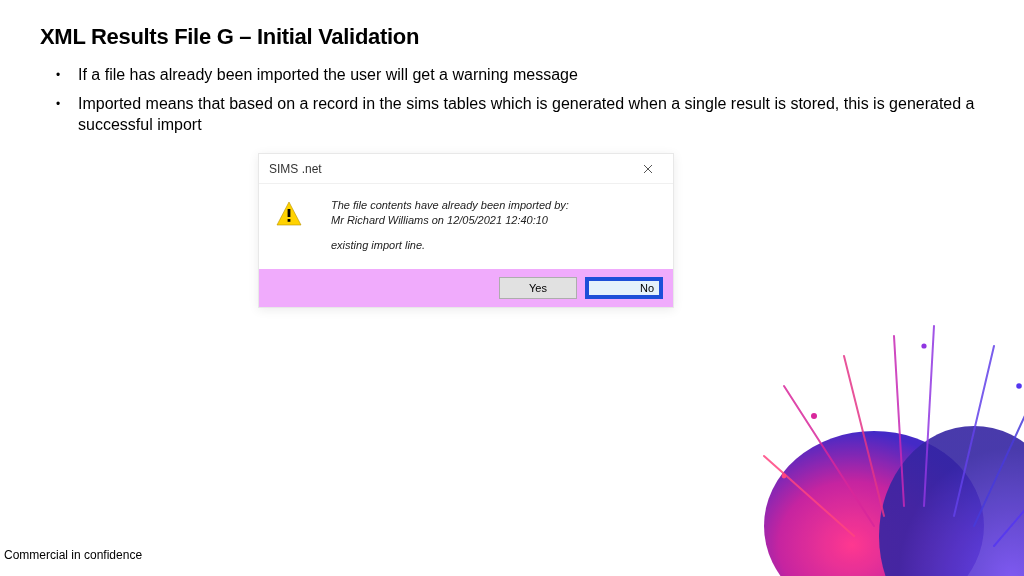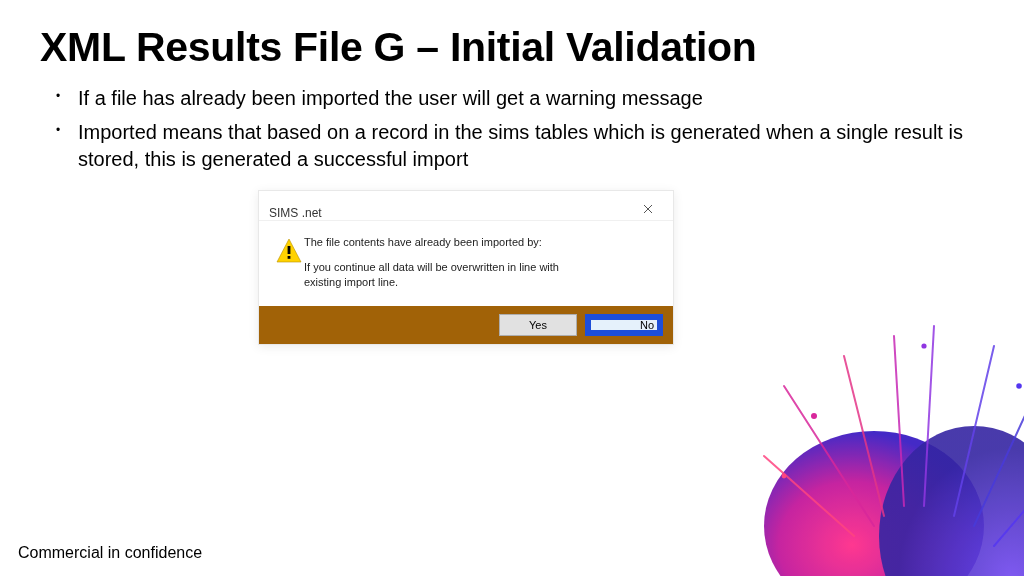--- a/index.html
+++ b/index.html
@@ -8,34 +8,34 @@
     height: 576px;
     font-family: Arial, Helvetica, sans-serif;
     background: #ffffff;
     position: relative;
     overflow: hidden;
   }
   .slide {
     padding: 24px 40px 0 40px;
   }
   .title {
-    font-size: 41px;
+    font-size: 22px;
     font-weight: 700;
     color: #000;
     margin-bottom: 14px;
     letter-spacing: -0.3px;
   }
   ul.bullets {
     list-style: none;
     padding-left: 16px;
   }
   ul.bullets li {
     position: relative;
     padding-left: 22px;
-    font-size: 20px;
+    font-size: 16px;
     line-height: 1.32;
     color: #000;
     margin-bottom: 8px;
   }
   ul.bullets li::before {
     content: "•";
     position: absolute;
     left: 0;
     top: 4px;
     font-size: 12px;
@@ -47,21 +47,21 @@
   }
   .dialog {
     width: 100%;
     background: #ffffff;
     border: 1px solid #e8e8e8;
     box-shadow: 0 2px 10px rgba(0,0,0,0.08);
     font-family: "Segoe UI", Arial, sans-serif;
   }
   .dialog-titlebar {
     display: flex;
-    align-items: flex-end;
+    align-items: center;
     justify-content: space-between;
     height: 30px;
     padding: 0 8px 0 10px;
     border-bottom: 1px solid #f0f0f0;
   }
   .dialog-title {
     font-size: 12px;
     color: #333;
   }
   .dialog-close {
@@ -69,63 +69,64 @@
     height: 22px;
     display: flex;
     align-items: center;
     justify-content: center;
     color: #555;
     font-size: 14px;
   }
   .dialog-body {
     display: flex;
     padding: 14px 16px 16px 16px;
-    gap: 1px;
+    gap: 28px;
+    font-style: italic;
   }
   .warn-icon {
     flex: 0 0 auto;
     width: 28px;
     height: 28px;
     margin-top: 2px;
   }
   .dialog-text {
     font-size: 11px;
     line-height: 1.35;
     color: #222;
   }
   .dialog-text .line { display: block; }
   .dialog-text .gap { display:block; height: 10px; }
   .dialog-buttons {
-    background: #a16207;
+    background: #f0abfc;
     padding: 8px 10px;
     display: flex;
     justify-content: flex-end;
     gap: 8px;
   }
   .dlg-btn {
     min-width: 78px;
     height: 22px;
     font-size: 11px;
     background: #e1e1e1;
     border: 1px solid #adadad;
     display: flex;
     align-items: center;
     justify-content: center;
     cursor: pointer;
   }
   .dlg-btn.focus {
-    border: 6px solid #1d4ed8;
+    border: 4px solid #1d4ed8;
     background: #e5f1fb;
     padding-left: 46px;
   }
   .footer {
     position: absolute;
-    left: 18px;
+    left: 4px;
     bottom: 14px;
-    font-size: 16px;
+    font-size: 12px;
     color: #000;
   }
   .decor {
     position: absolute;
     right: -40px;
     bottom: -40px;
     width: 340px;
     height: 340px;
     pointer-events: none;
   }
@@ -155,22 +156,22 @@
       <div class="dialog-body">
         <div class="warn-icon">
           <svg width="28" height="28" viewBox="0 0 28 28">
             <polygon points="14,2 26,25 2,25" fill="#ffd200" stroke="#b89000" stroke-width="0.6"></polygon>
             <rect x="12.6" y="9" width="2.8" height="8" fill="#000"></rect>
             <rect x="12.6" y="19" width="2.8" height="2.8" fill="#000"></rect>
           </svg>
         </div>
         <div class="dialog-text">
           <span class="line">The file contents have already been imported by:</span>
+          <span class="line">Mr Richard Williams on 12/05/2021 12:40:10</span>
           <span class="gap"></span>
-          <span class="line">If you continue all data will be overwritten in line with</span>
           <span class="line">existing import line.</span>
         </div>
       </div>
       <div class="dialog-buttons">
         <div class="dlg-btn">Yes</div>
         <div class="dlg-btn focus">No</div>
       </div>
     </div>
   </div>
 </div>

